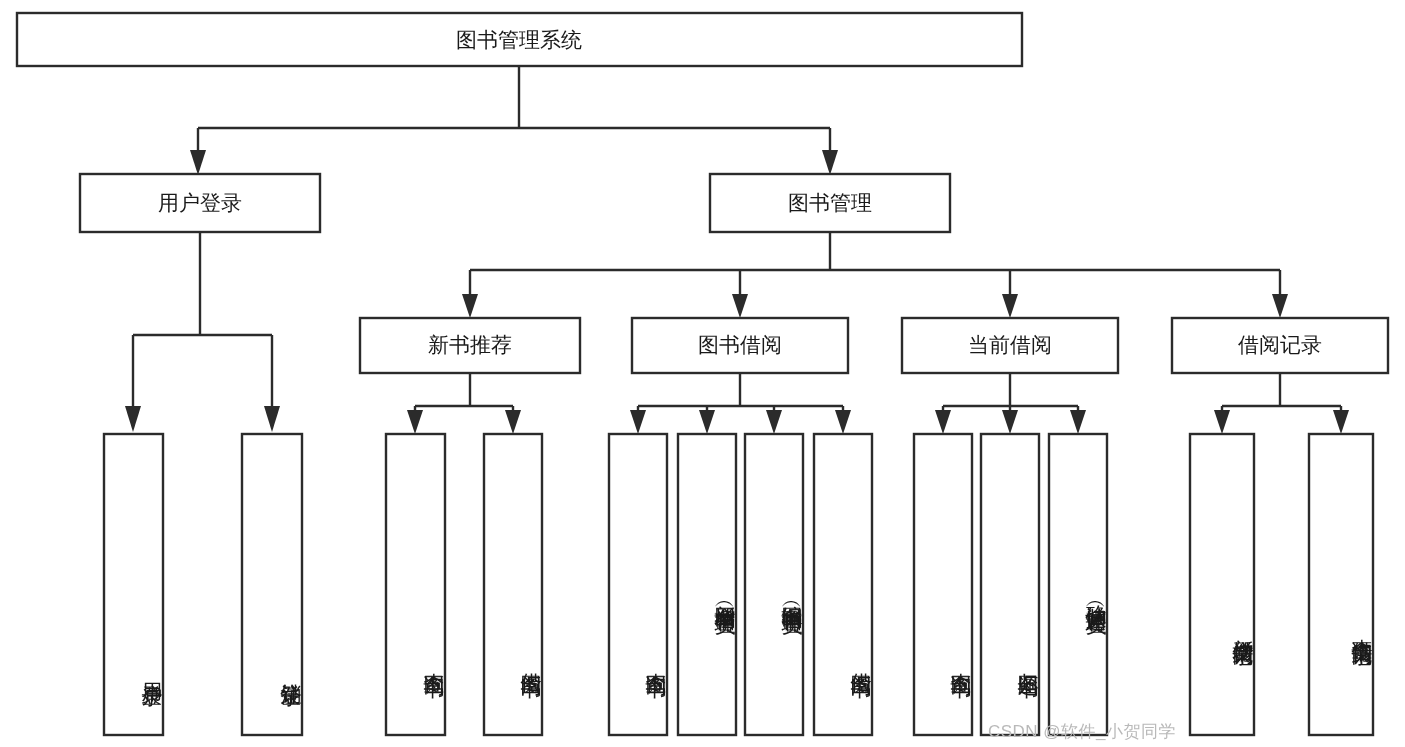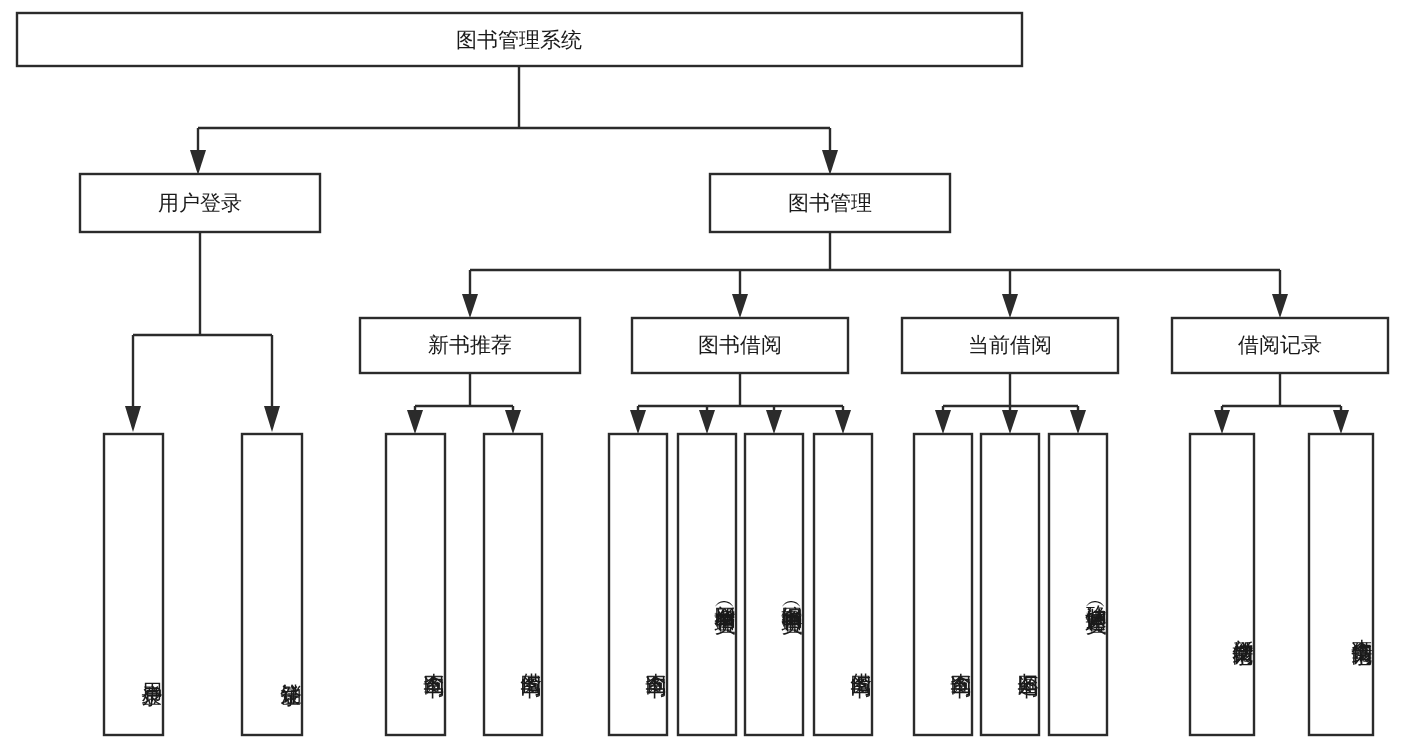--- a/index.html
+++ b/index.html
@@ -211,14 +211,15 @@
   <div class="vlabel" style="left:609px; top:434px; width:58px; height:301px; padding-top:74px;">查询图书</div>
   <div class="vlabel" style="left:678px; top:434px; width:58px; height:301px; padding-top:10px;">新增图书（管理员）</div>
   <div class="vlabel" style="left:745px; top:434px; width:58px; height:301px; padding-top:10px;">编辑图书（管理员）</div>
   <div class="vlabel" style="left:814px; top:434px; width:58px; height:301px; padding-top:74px;">借阅图书</div>
   <div class="vlabel" style="left:914px; top:434px; width:58px; height:301px; padding-top:74px;">查询图书</div>
   <div class="vlabel" style="left:981px; top:434px; width:58px; height:301px; padding-top:74px;">归还图书</div>
   <div class="vlabel" style="left:1049px; top:434px; width:58px; height:301px; padding-top:10px;">确认归还（管理员）</div>
   <div class="vlabel" style="left:1190px; top:434px; width:64px; height:301px; padding-top:42px;">新增借阅记录</div>
   <div class="vlabel" style="left:1309px; top:434px; width:64px; height:301px; padding-top:42px;">查询借阅记录</div>
 
+  <div class="watermark">CSDN @软件_小贺同学</div>
 
 </div>
 
 </body></html>

